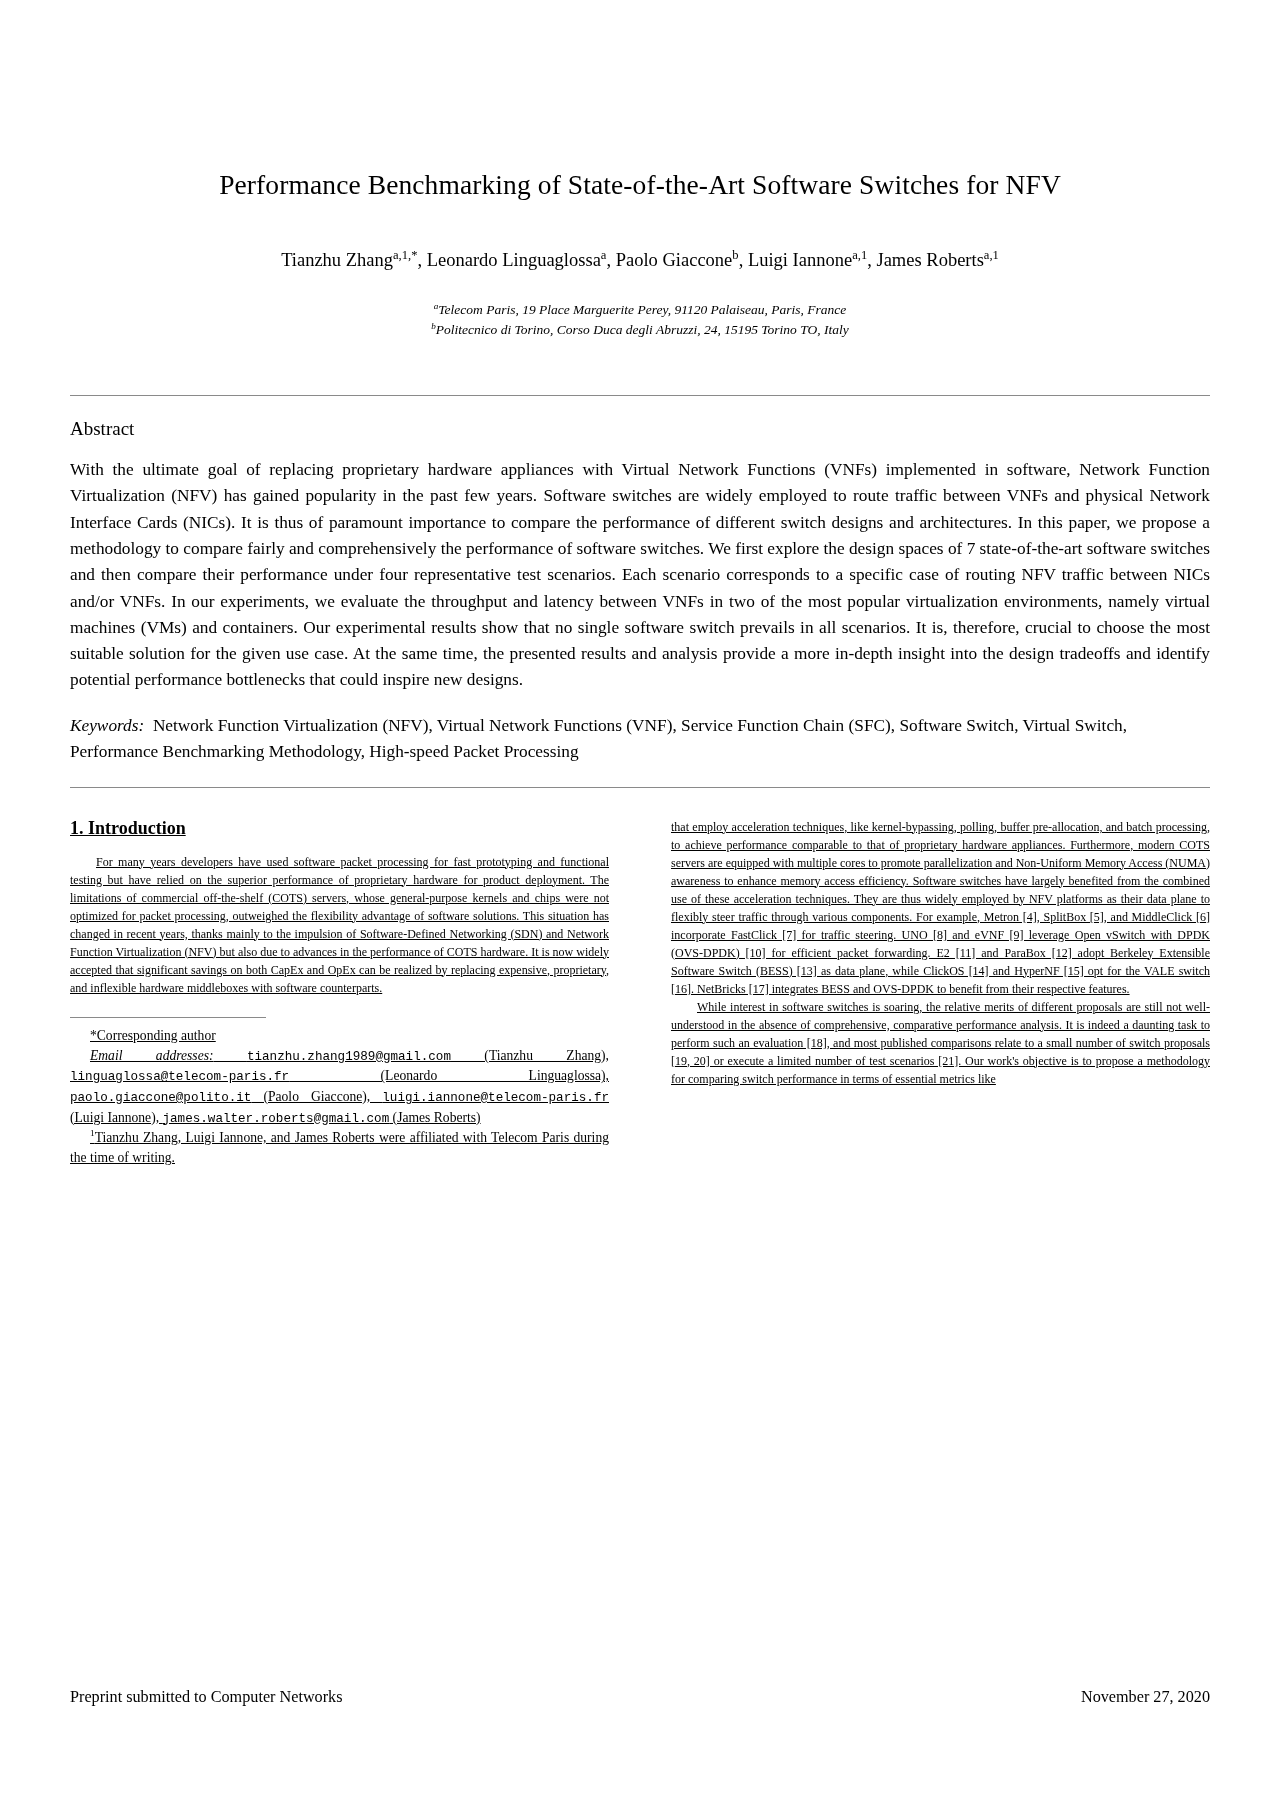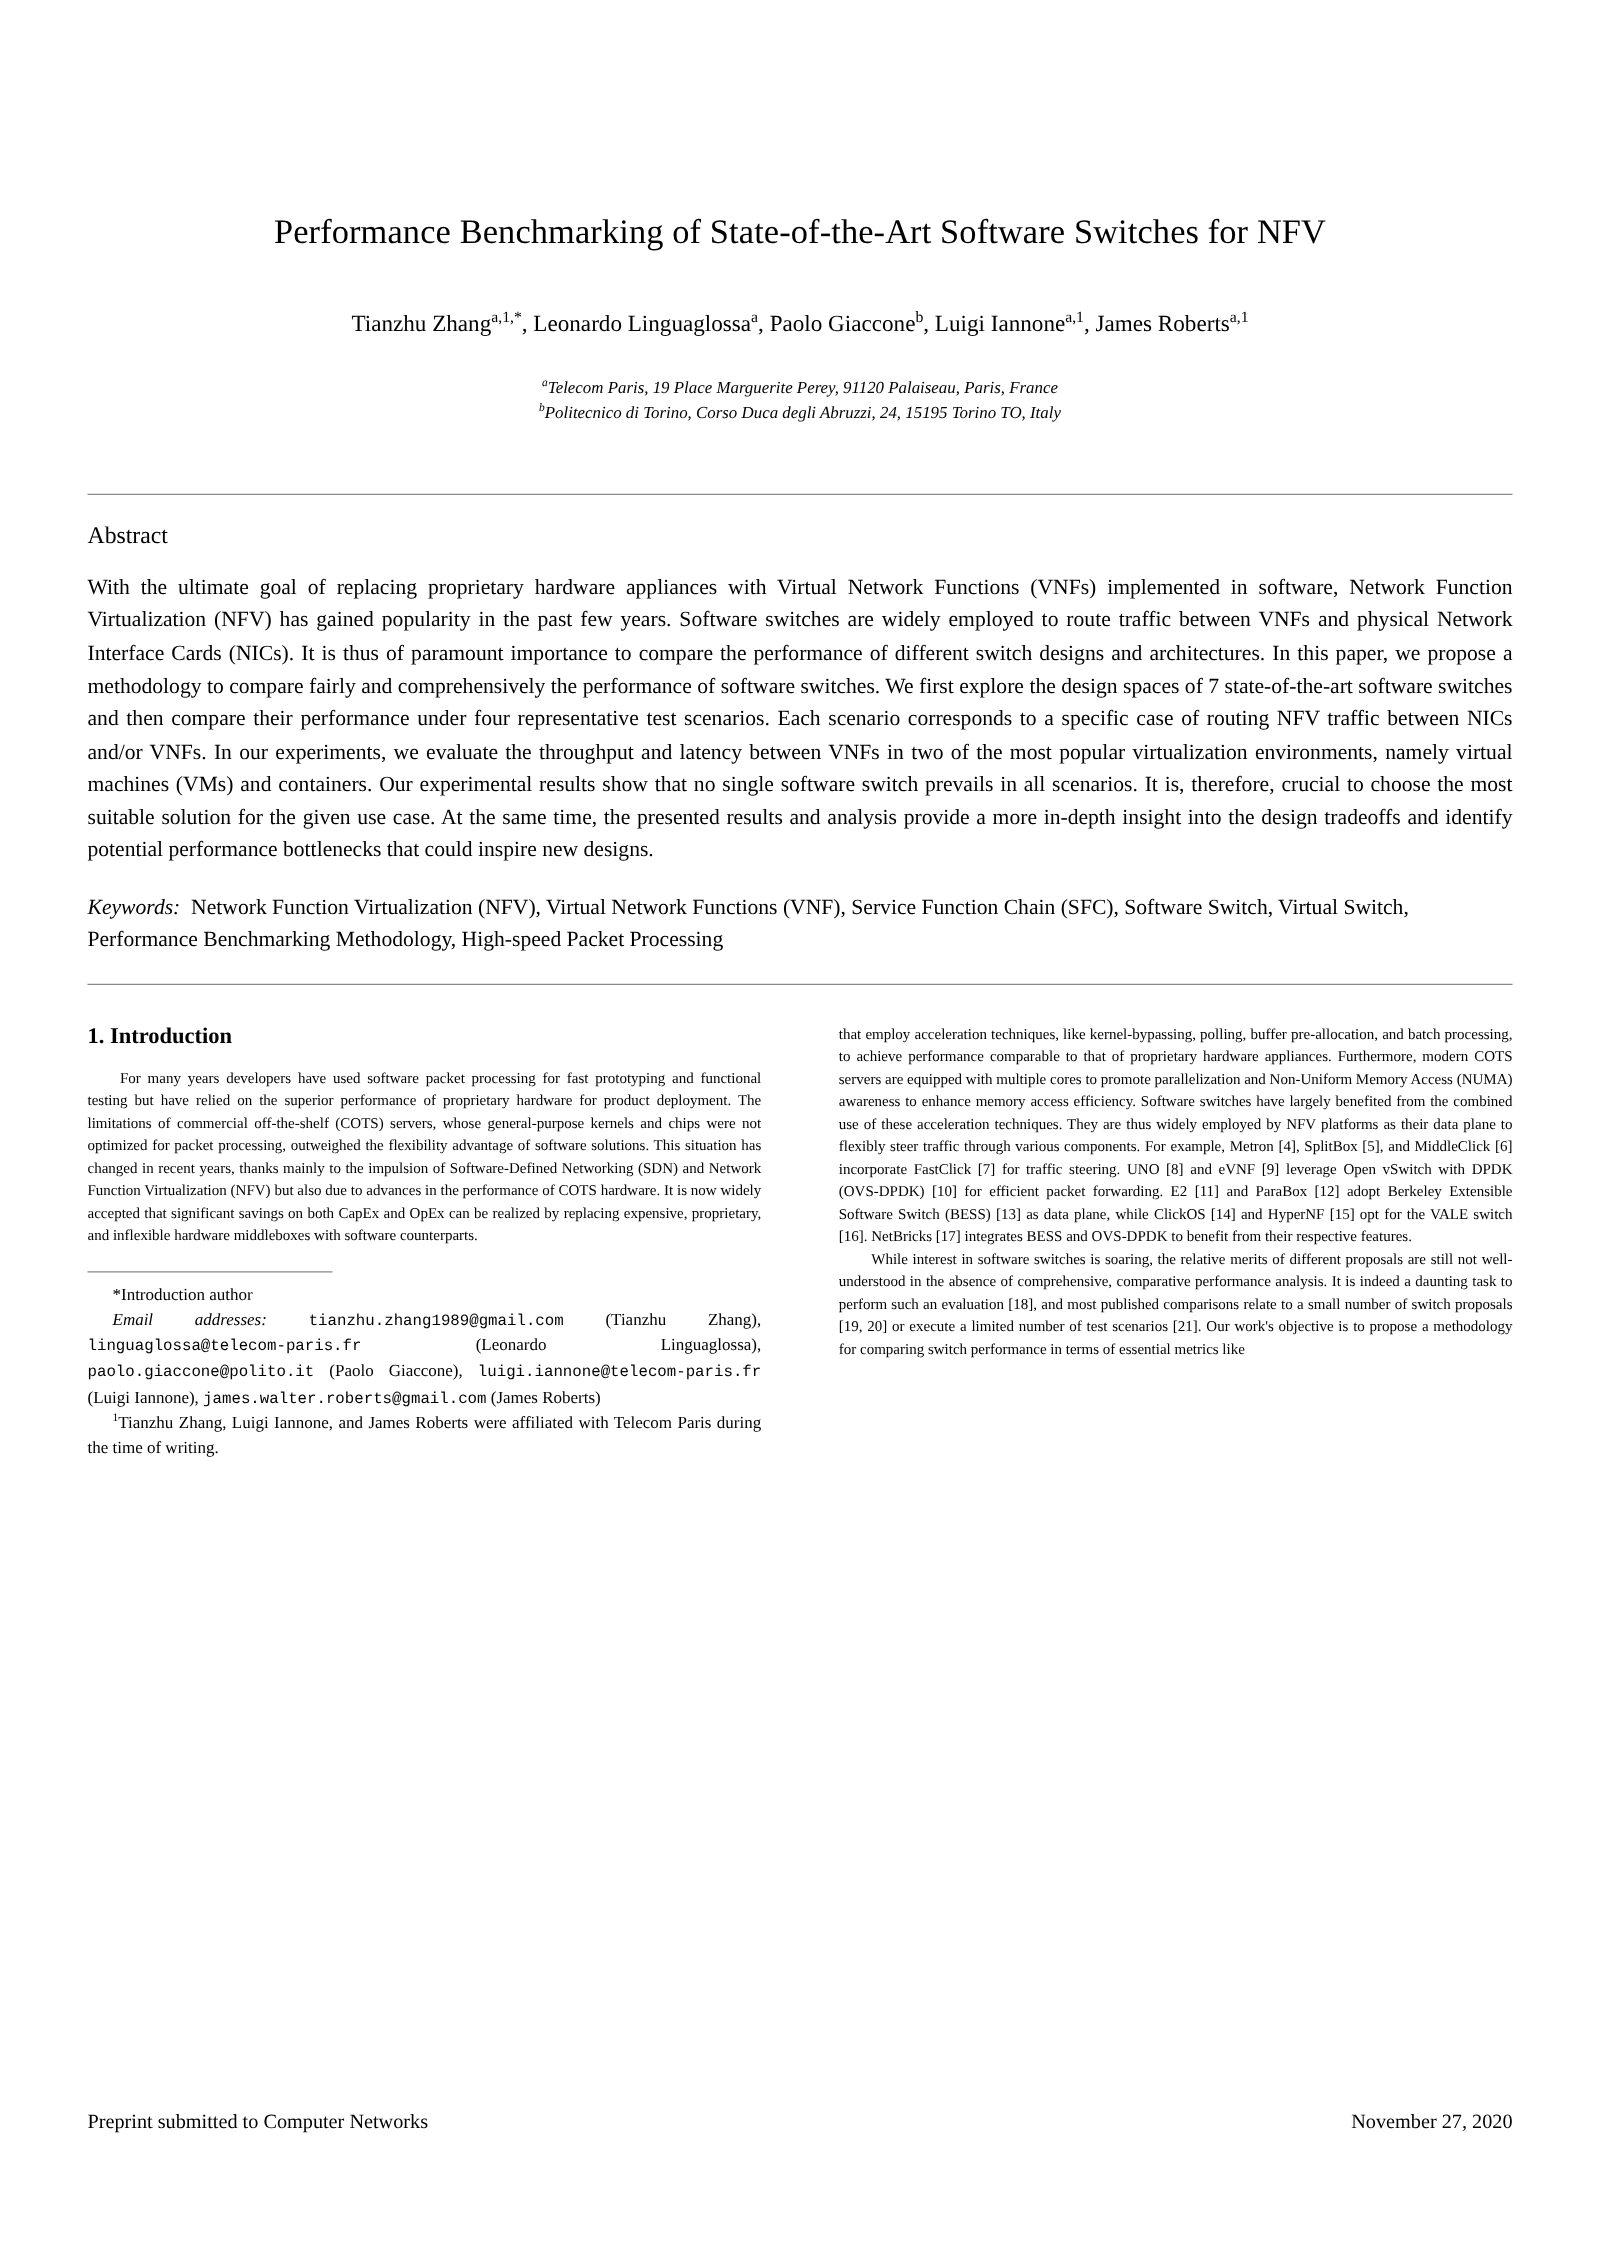--- a/index.html
+++ b/index.html
@@ -94,20 +94,21 @@
   .keywords .kw-label {
     font-style: italic;
   }
 
   
   .columns {
     margin-top: 30px;
     display: flex;
     gap: 62px;
     align-items: flex-start;
+    text-decoration: underline;
   }
   .col {
     width: 547px;
     box-sizing: border-box;
   }
   .sec-head {
     font-size: 18px;
     font-weight: bold;
     margin: 0 0 14px 0;
   }
@@ -184,21 +185,21 @@
     <hr class="rule rule-abstract-bot">
 
     <div class="columns">
 
       <div class="col col-left">
         <h3 class="sec-head">1. Introduction</h3>
         <p class="para">For many years developers have used software packet processing for fast prototyping and functional testing but have relied on the superior performance of proprietary hardware for product deployment. The limitations of commercial off-the-shelf (COTS) servers, whose general-purpose kernels and chips were not optimized for packet processing, outweighed the flexibility advantage of software solutions. This situation has changed in recent years, thanks mainly to the impulsion of Software-Defined Networking (SDN) and Network Function Virtualization (NFV) but also due to advances in the performance of COTS hardware. It is now widely accepted that significant savings on both CapEx and OpEx can be realized by replacing expensive, proprietary, and inflexible hardware middleboxes with software counterparts.</p>
 
         <div class="footnote-wrap">
           <hr class="footnote-rule">
-          <p class="fn fn-indent">*Introduction author</p>
+          <p class="fn fn-indent">*Corresponding author</p>
           <p class="fn fn-indent"><span class="it">Email addresses:</span> <span><span class="mono">tianzhu.zhang1989@gmail.com</span> (Tianzhu Zhang), <span class="mono">linguaglossa@telecom-paris.fr</span> (Leonardo Linguaglossa), <span class="mono">paolo.giaccone@polito.it</span> (Paolo Giaccone), <span class="mono">luigi.iannone@telecom-paris.fr</span> (Luigi Iannone), <span class="mono">james.walter.roberts@gmail.com</span> (James Roberts)</span></p>
           <p class="fn fn-indent"><sup>1</sup><span>Tianzhu Zhang, Luigi Iannone, and James Roberts were affiliated with Telecom Paris during the time of writing.</span></p>
         </div>
       </div>
 
       <div class="col col-right">
         <p class="para">that employ acceleration techniques, like kernel-bypassing, polling, buffer pre-allocation, and batch processing, to achieve performance comparable to that of proprietary hardware appliances. Furthermore, modern COTS servers are equipped with multiple cores to promote parallelization and Non-Uniform Memory Access (NUMA) awareness to enhance memory access efficiency. Software switches have largely benefited from the combined use of these acceleration techniques. They are thus widely employed by NFV platforms as their data plane to flexibly steer traffic through various components. For example, Metron [4], SplitBox [5], and MiddleClick [6] incorporate FastClick [7] for traffic steering. UNO [8] and eVNF [9] leverage Open vSwitch with DPDK (OVS-DPDK) [10] for efficient packet forwarding. E2 [11] and ParaBox [12] adopt Berkeley Extensible Software Switch (BESS) [13] as data plane, while ClickOS [14] and HyperNF [15] opt for the VALE switch [16]. NetBricks [17] integrates BESS and OVS-DPDK to benefit from their respective features.</p>
         <p class="para">While interest in software switches is soaring, the relative merits of different proposals are still not well-understood in the absence of comprehensive, comparative performance analysis. It is indeed a daunting task to perform such an evaluation [18], and most published comparisons relate to a small number of switch proposals [19, 20] or execute a limited number of test scenarios [21]. Our work's objective is to propose a methodology for comparing switch performance in terms of essential metrics like</p>
       </div>
 

